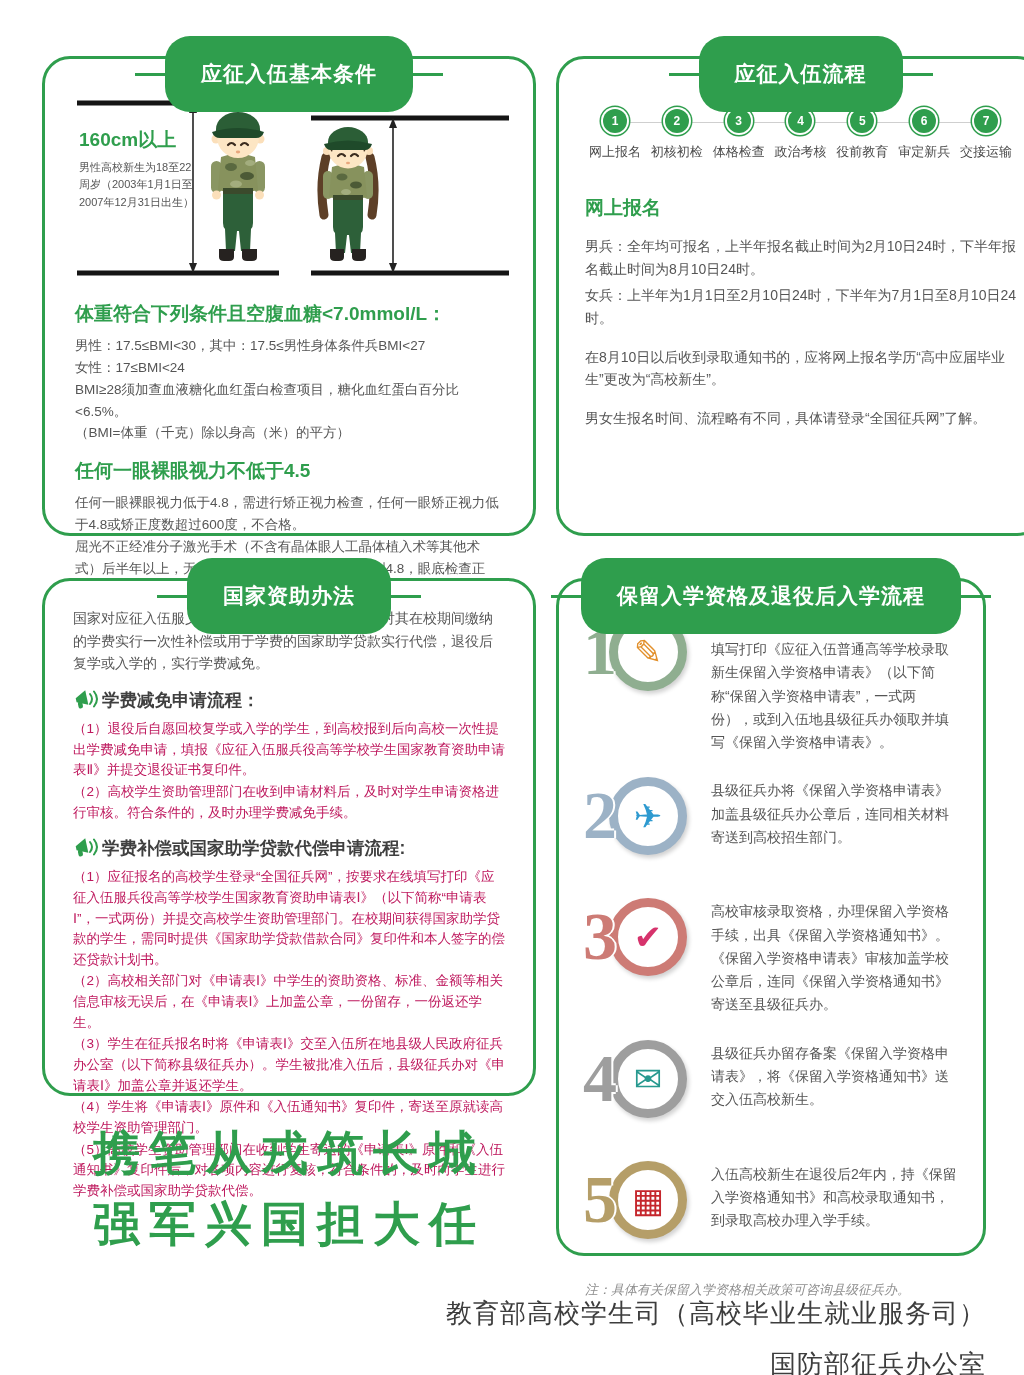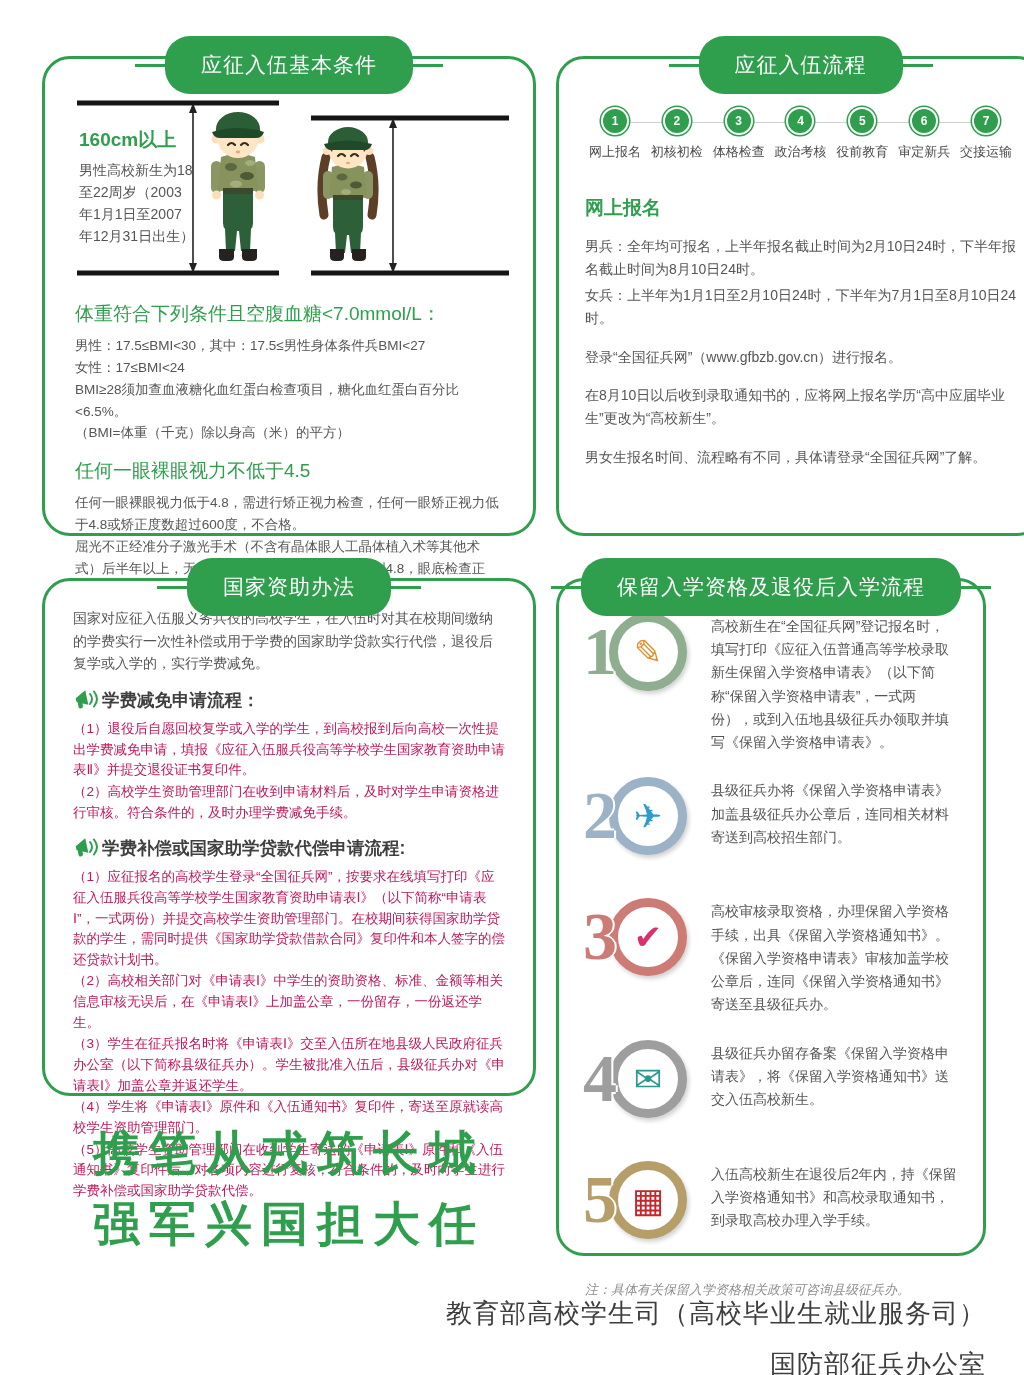--- a/index.html
+++ b/index.html
@@ -1,35 +1,35 @@
 <!DOCTYPE html>
 <html><head>
 <meta charset="utf-8">
 <style>
   :root{ --green:#2f9e4d; --ink:#4d4d4d; }
   *{box-sizing:border-box; margin:0; padding:0;}
   body{ width:1024px; height:1375px; background:#fff; position:relative; overflow:hidden;
         font-family:"Liberation Sans", sans-serif; color:var(--ink); }
   .panel{ position:absolute; border:3px solid var(--green); border-radius:28px; background:#fff; }
   .pill{ position:absolute; top:-23px; left:50%; transform:translateX(-50%);
-         background:var(--green); color:#fff; font-size:21px; font-weight:normal;
-         padding:15px 36px; border-radius:25px; white-space:nowrap; z-index:3; letter-spacing:1px;}
+         background:var(--green); color:#fff; font-size:21px; font-weight:bold;
+         padding:24px 36px; border-radius:25px; white-space:nowrap; z-index:3; letter-spacing:1px;}
   .pill::before,.pill::after{ content:""; position:absolute; top:50%; margin-top:-1.5px;
          width:30px; height:3px; background:var(--green);}
   .pill::before{ left:-30px;} .pill::after{ right:-30px;}
 
   
   #p1{ left:42px; top:56px; width:494px; height:480px; padding:28px 30px 0;}
   .figure-area{ position:relative; height:196px; margin-top:4px;}
   .figure-area svg{ position:absolute; }
   .ht-block{ position:absolute; width:116px;}
   .ht-block .ht{ color:var(--green); font-size:19px; font-weight:bold; margin-bottom:6px;}
-  .ht-block .hd{ font-size:14px; line-height:1.58; color:#555;}
+  .ht-block .hd{ font-size:11px; line-height:1.58; color:#555;}
   .hb-left{ left:4px; top:36px;} .hb-right{ left:324px; top:50px; width:112px;}
-  .sec-h{ color:var(--green); font-size:19px; font-weight:normal; margin:14px 0 8px;}
+  .sec-h{ color:var(--green); font-size:19px; font-weight:bold; margin:14px 0 8px;}
   .body-line{ font-size:13.5px; line-height:1.62; color:#555;}
   .note{ font-family:"Liberation Serif", serif; font-style:italic; color:#8e8e8e;
          font-size:13px; line-height:1.6; margin-top:8px;}
 
   
   #p2{ left:556px; top:56px; width:489px; height:480px; padding:28px 26px 0;}
   .flow{ display:flex; justify-content:space-between; position:relative; margin:22px 2px 0;}
   .flow::before{ content:""; position:absolute; top:13px; left:22px; right:22px; border-top:1px solid #cfcfcf;}
   .flow-step{ display:flex; flex-direction:column; align-items:center; gap:10px; z-index:1; width:56px;}
   .fs-circle{ width:24px; height:24px; border-radius:50%; background:var(--green); color:#fff;
@@ -194,21 +194,20 @@
       <div class="flow-step">
       <div class="fs-circle">7</div>
       <div class="fs-label">交接运输</div>
     </div>
     </div>
 
   <div class="proc-h">网上报名</div>
   <div>
       <div class="proc-para">男兵：全年均可报名，上半年报名截止时间为2月10日24时，下半年报名截止时间为8月10日24时。</div>
       <div class="proc-para">女兵：上半年为1月1日至2月10日24时，下半年为7月1日至8月10日24时。</div>
-      <div class="proc-para">登录“全国征兵网”（www.gfbzb.gov.cn）进行报名。</div>
       <div class="proc-para">在8月10日以后收到录取通知书的，应将网上报名学历“高中应届毕业生”更改为“高校新生”。</div>
       <div class="proc-para">男女生报名时间、流程略有不同，具体请登录“全国征兵网”了解。</div>
     </div>
 </section>
 
 <section class="panel" id="p3">
   <div class="pill">国家资助办法</div>
 
   <div class="intro">国家对应征入伍服义务兵役的高校学生，在入伍时对其在校期间缴纳的学费实行一次性补偿或用于学费的国家助学贷款实行代偿，退役后复学或入学的，实行学费减免。</div>
 

